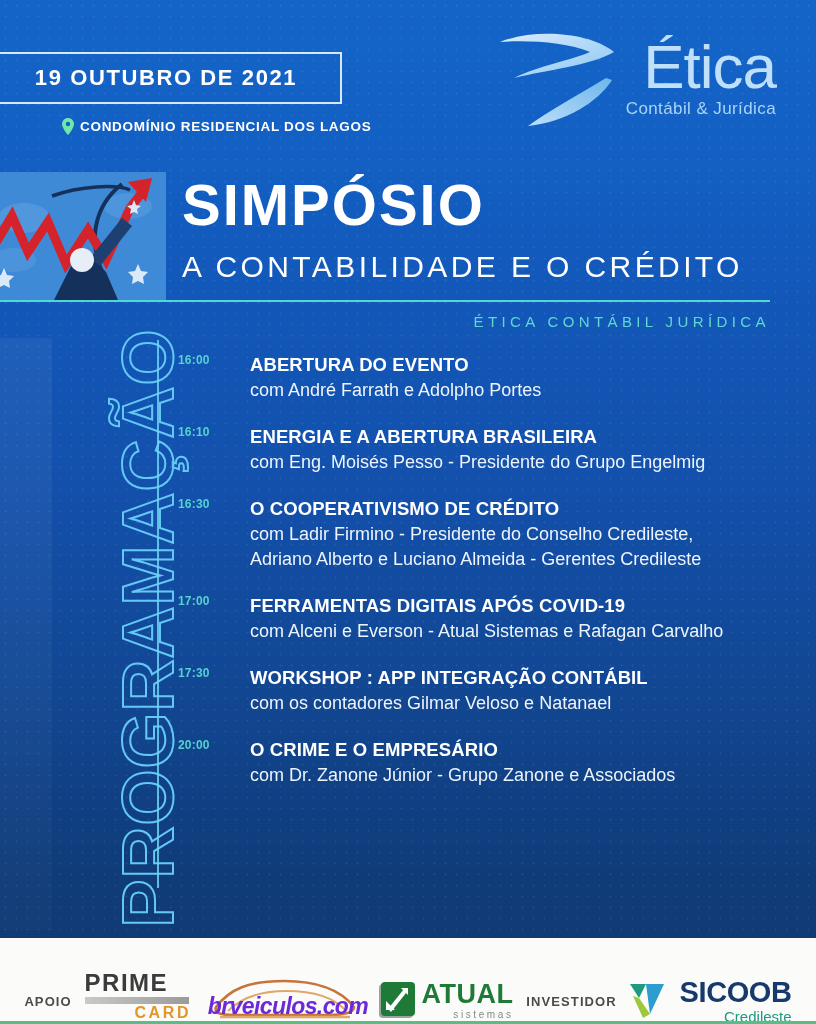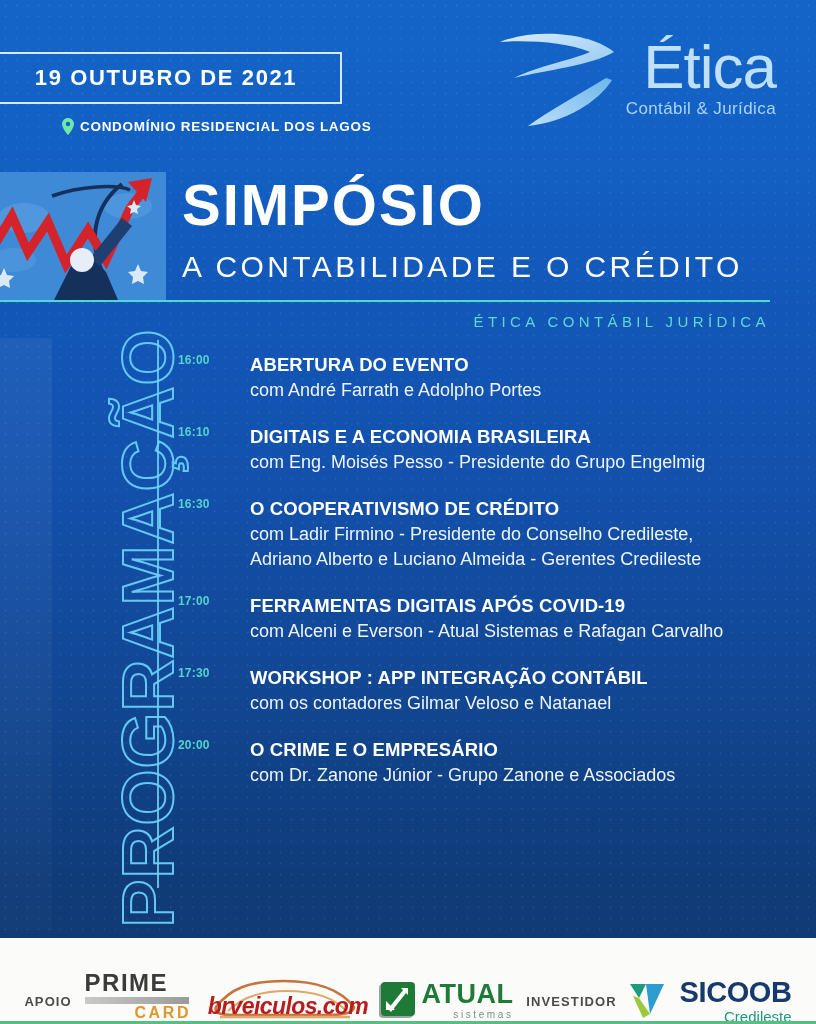--- a/index.html
+++ b/index.html
@@ -180,21 +180,21 @@
   .prime-bar { width:104px; height:7px; background:linear-gradient(90deg,#c9c9c9,#9a9a9a); margin:2px 0 1px; }
   .prime-card { font-size:16px; font-weight:700; color:#e2962a; letter-spacing:2.6px; align-self:flex-end; }
   .prime-tag { font-size:6.5px; color:#8a8a8a; letter-spacing:2.1px; margin-top:3px; }
 
   
   .logo-brv { position:relative; width:160px; height:48px; }
   .logo-brv svg { position:absolute; inset:0; width:100%; height:100%; }
   .brv-text {
     position:absolute; left:4px; top:16px;
     font-size:23px; font-weight:700; font-style:italic;
-    color:#b91c1c; letter-spacing:-.6px;
+    color:#6d28d9; letter-spacing:-.6px;
   }
 
   
   .logo-atual { display:flex; align-items:flex-start; gap:5px; }
   .atual-mark { width:40px; height:40px; }
   .atual-words { display:flex; flex-direction:column; line-height:1; }
   .atual-name { font-size:27px; font-weight:700; color:#1f7a38; letter-spacing:.5px; }
   .atual-sub { font-size:10px; color:#7e8f84; letter-spacing:2.6px; align-self:flex-end; margin-top:2px; }
 
   
@@ -285,21 +285,21 @@
       <div class="item-time">16:00</div>
       <div class="item-body">
         <div class="item-title">ABERTURA DO EVENTO</div>
         <div class="item-desc">com André Farrath e Adolpho Portes</div>
       </div>
     </div>
 
     <div class="item">
       <div class="item-time">16:10</div>
       <div class="item-body">
-        <div class="item-title">DIGITAIS E A ECONOMIA BRASILEIRA</div>
+        <div class="item-title">ENERGIA E A ABERTURA BRASILEIRA</div>
         <div class="item-desc">com Eng. Moisés Pesso - Presidente do Grupo Engelmig</div>
       </div>
     </div>
 
     <div class="item">
       <div class="item-time">16:30</div>
       <div class="item-body">
         <div class="item-title">O COOPERATIVISMO DE CRÉDITO</div>
         <div class="item-desc">com Ladir Firmino - Presidente do Conselho Credileste,
 Adriano Alberto e Luciano Almeida - Gerentes Credileste</div>

